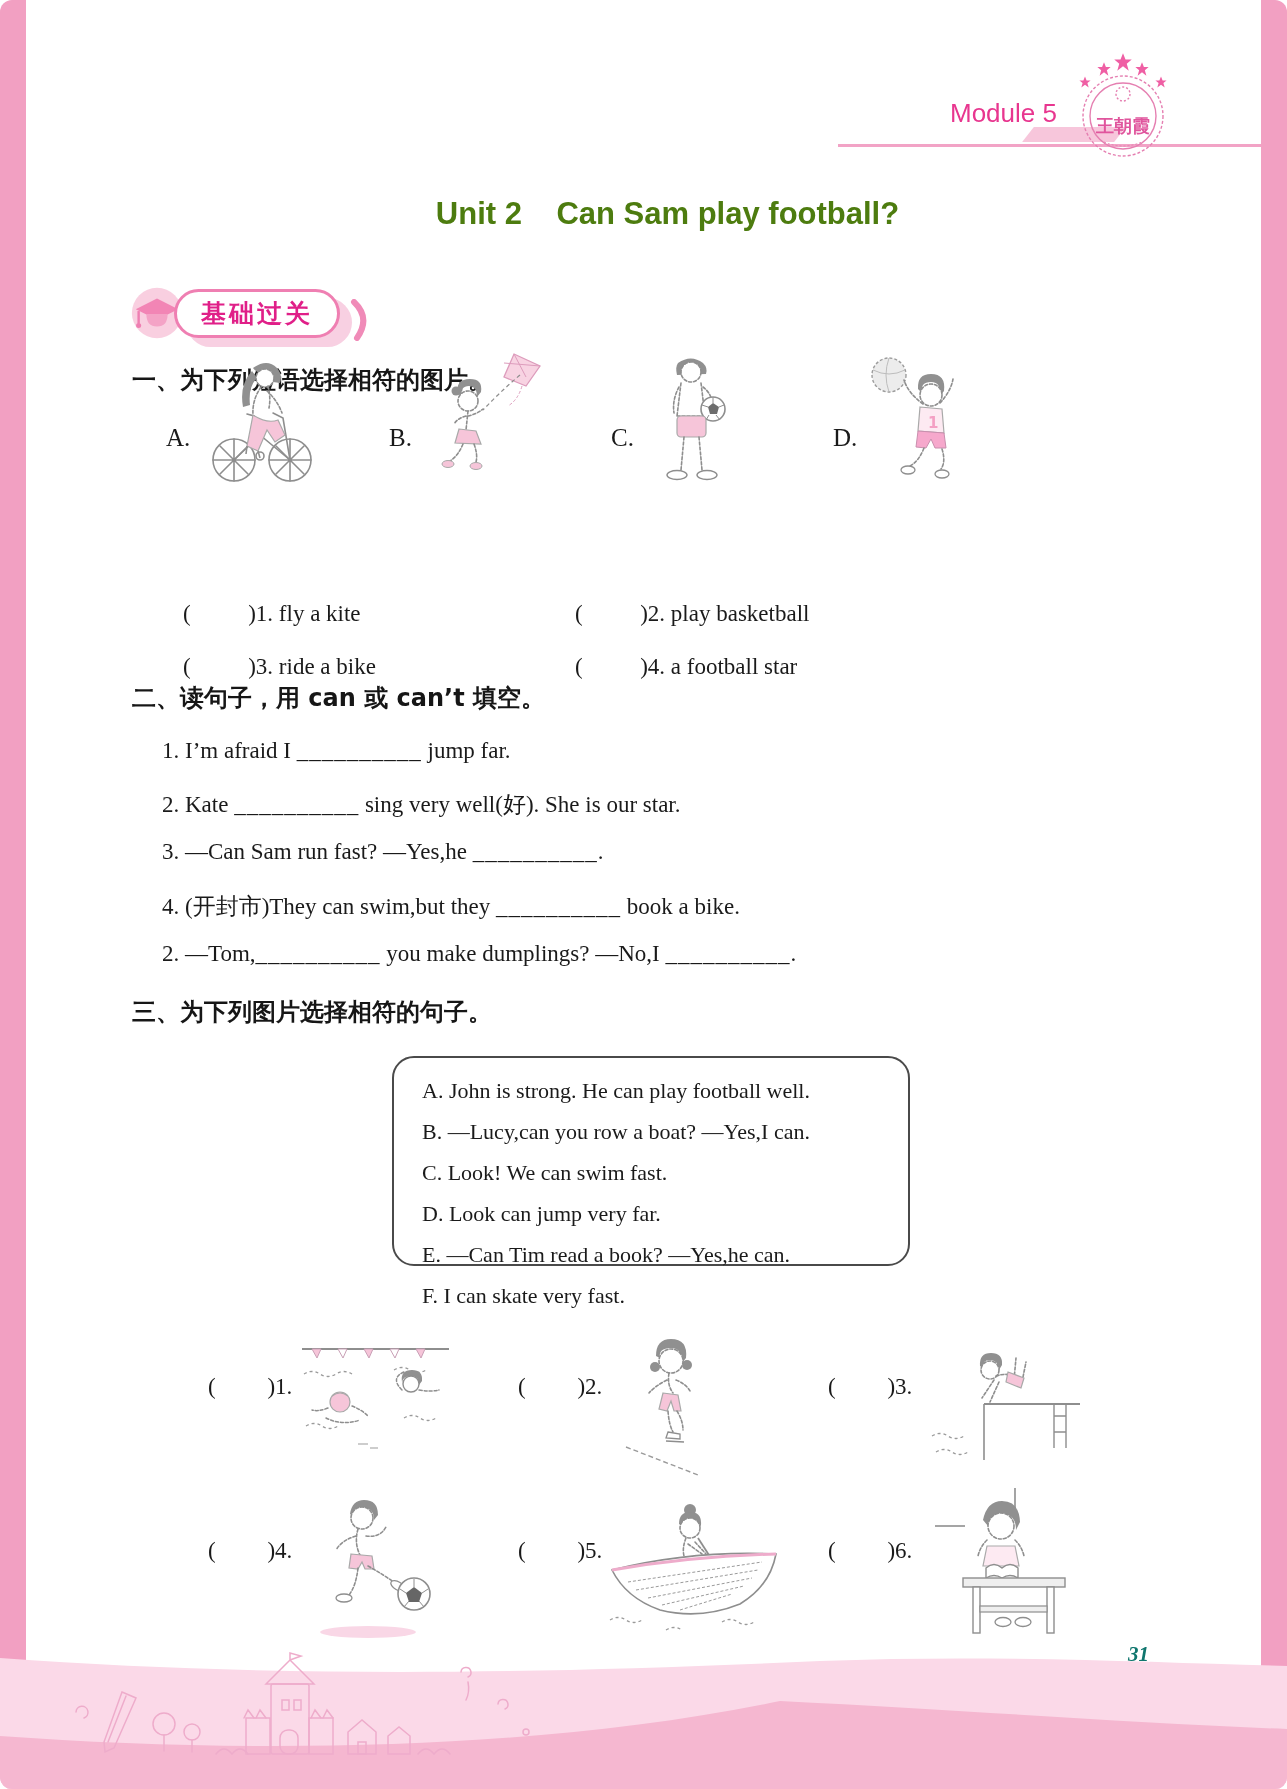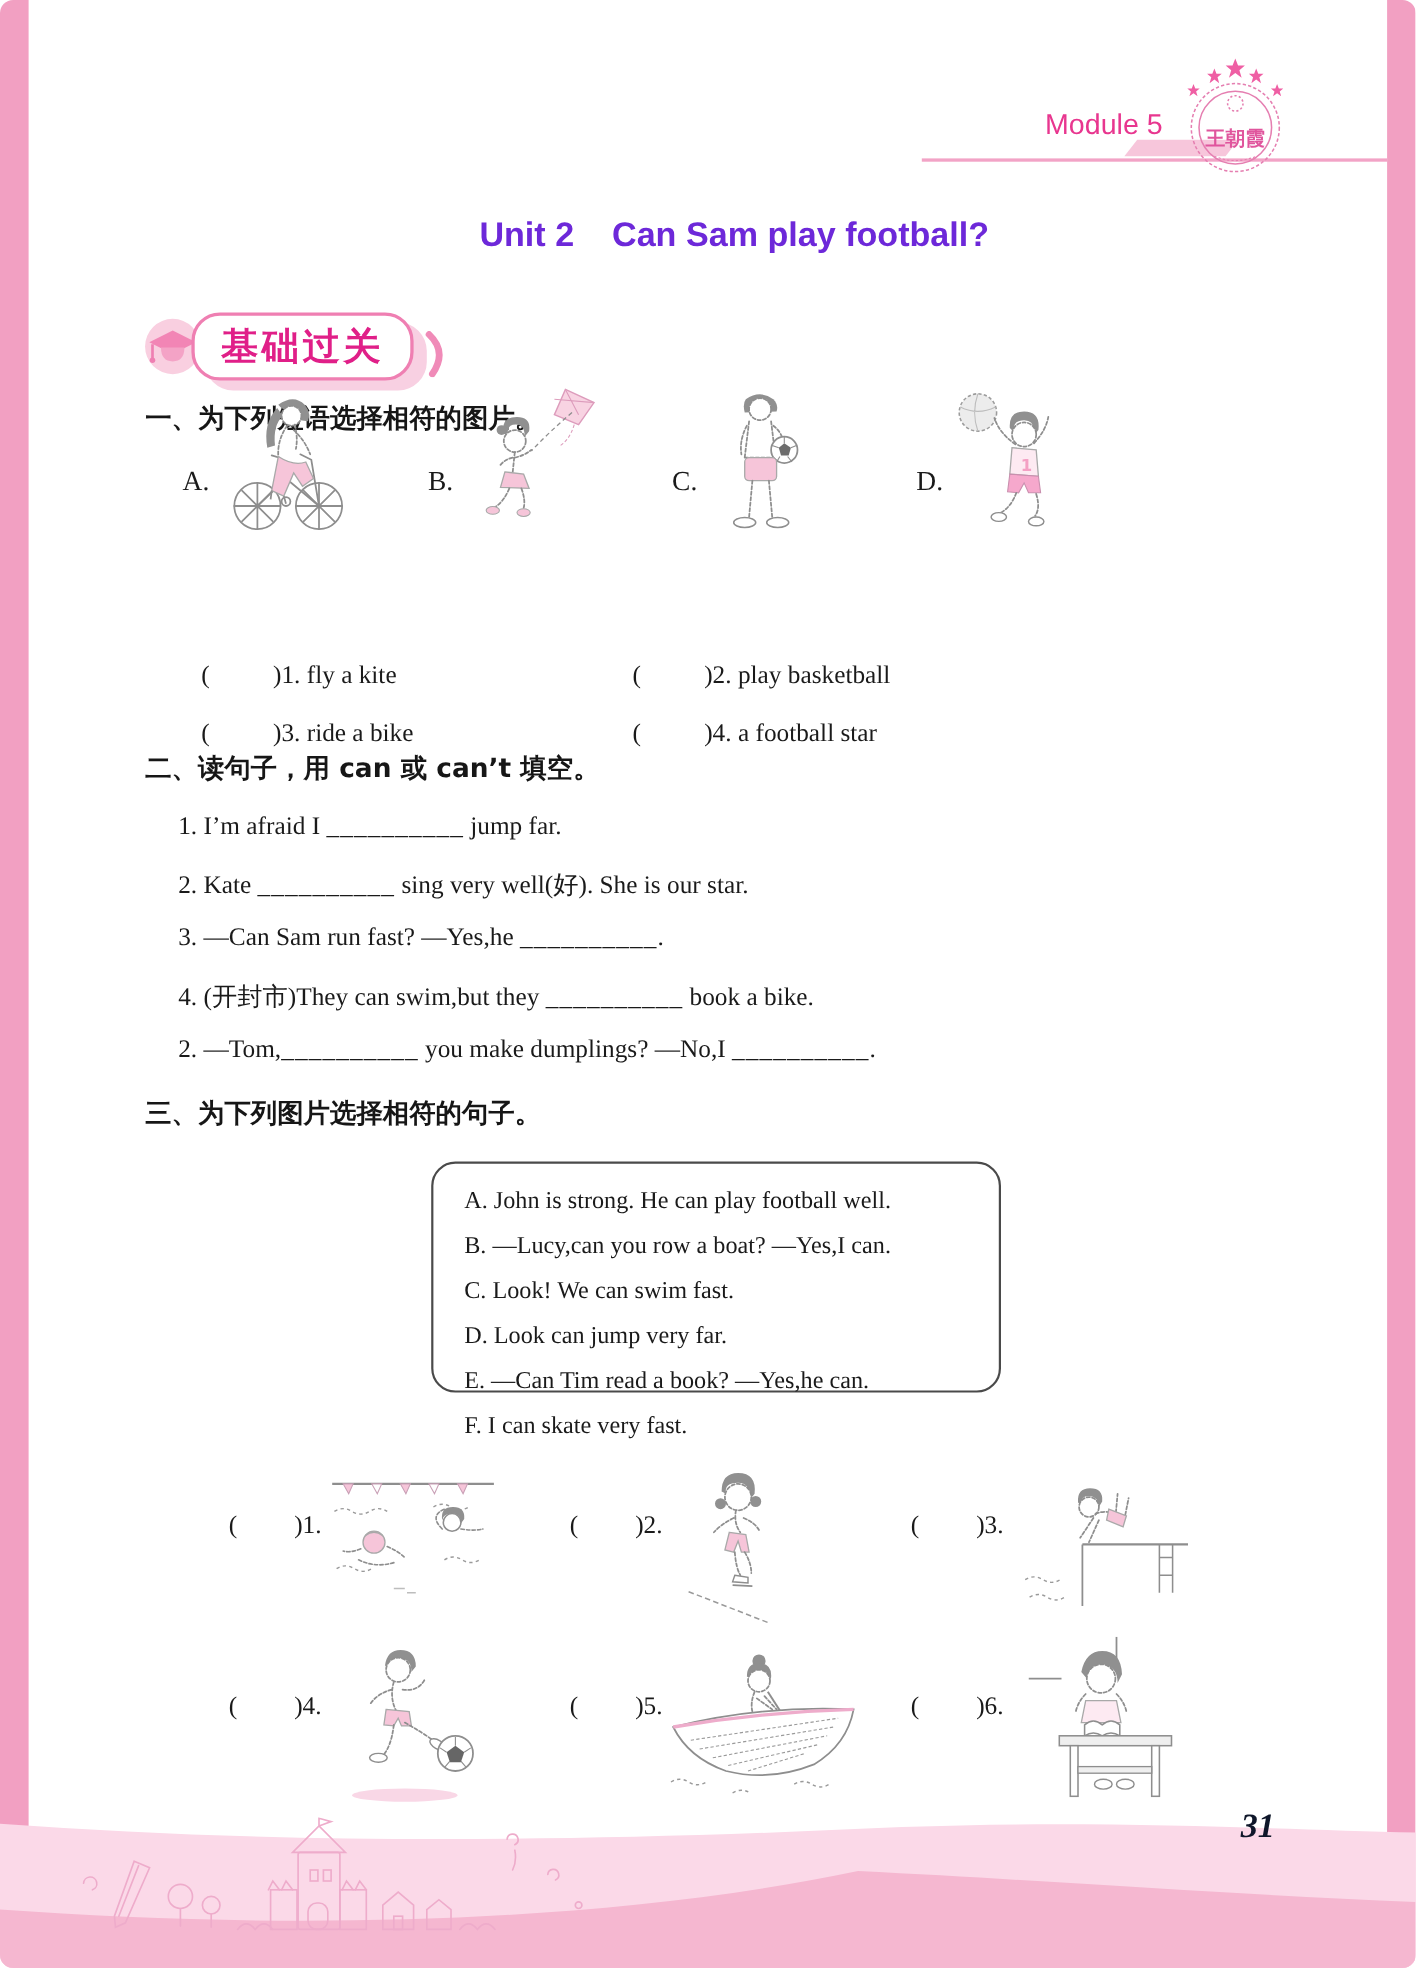--- a/index.html
+++ b/index.html
@@ -10,26 +10,26 @@
   .edge.left{left:0;} .edge.right{right:0;}
   
   .module{position:absolute;left:950px;top:98px;font-family:"Liberation Sans","DejaVu Sans",sans-serif;
           font-size:26px;color:#e8368f;z-index:3;}
   .module-line{position:absolute;left:838px;top:144px;width:423px;height:3px;background:#f2a3c6;z-index:3;}
   .module-swoosh{position:absolute;left:1028px;top:127px;width:92px;height:15px;background:#f7c6db;
           transform:skewX(-38deg);z-index:2;}
   .seal{position:absolute;left:1068px;top:52px;z-index:4;}
   
   .title{position:absolute;left:26px;right:26px;top:196px;text-align:center;white-space:pre;
-         font-family:"Liberation Sans","DejaVu Sans",sans-serif;font-weight:bold;font-size:31px;color:#6d28d9;margin-left:48px;}
+         font-family:"Liberation Sans","DejaVu Sans",sans-serif;font-weight:bold;font-size:31px;color:#4d7c0f;margin-left:48px;}
   
   .badge-row{position:absolute;left:128px;top:284px;display:flex;align-items:center;z-index:1;}
   .badge-pill{display:inline-block;background:#fff;border:3px solid #ef7fb2;border-radius:26px;
         padding:5px 24px;margin-left:-12px;font-family:"DejaVu Sans","Liberation Sans",sans-serif;
-        font-weight:bold;font-size:34px;color:#e01f88;letter-spacing:3px;
+        font-weight:bold;font-size:25px;color:#e01f88;letter-spacing:3px;
         box-shadow:12px 9px 0 0 #f8d0e2;}
   .badge-swoosh{margin-left:10px;margin-top:14px;}
   
   .h1{position:absolute;left:132px;font-family:"DejaVu Sans","Liberation Sans",sans-serif;
       font-weight:bold;font-size:24px;color:#161616;}
   #h-sec1{top:364px;} #h-sec2{top:682px;} #h-sec3{top:996px;}
   
   .opt-label{position:absolute;font-size:25px;}
   .fig{position:absolute;}
   
@@ -39,21 +39,21 @@
   .sent{position:absolute;left:162px;font-size:23px;width:1000px;}
   .blank{letter-spacing:1px;}
   
   .sbox{position:absolute;left:392px;top:1056px;width:518px;height:210px;border:2px solid #4a4a4a;
         border-radius:22px;box-sizing:border-box;padding:12px 0 0 28px;}
   .sbox .line{font-size:22px;line-height:41px;}
   
   .waves{position:absolute;left:0;bottom:0;z-index:3;}
   .decor{position:absolute;left:66px;top:1652px;z-index:4;}
   .pagenum{position:absolute;left:1128px;top:1642px;z-index:4;font-style:italic;font-weight:bold;
-           font-size:31px;color:#0f172a;}
+           font-size:21px;color:#0f766e;}
   svg text{font-family:"DejaVu Sans","Liberation Sans",sans-serif;}
 </style>
 </head>
 <body>
 
 <div class="page">
 
   <div class="edge left"></div>
   <div class="edge right"></div>
 

